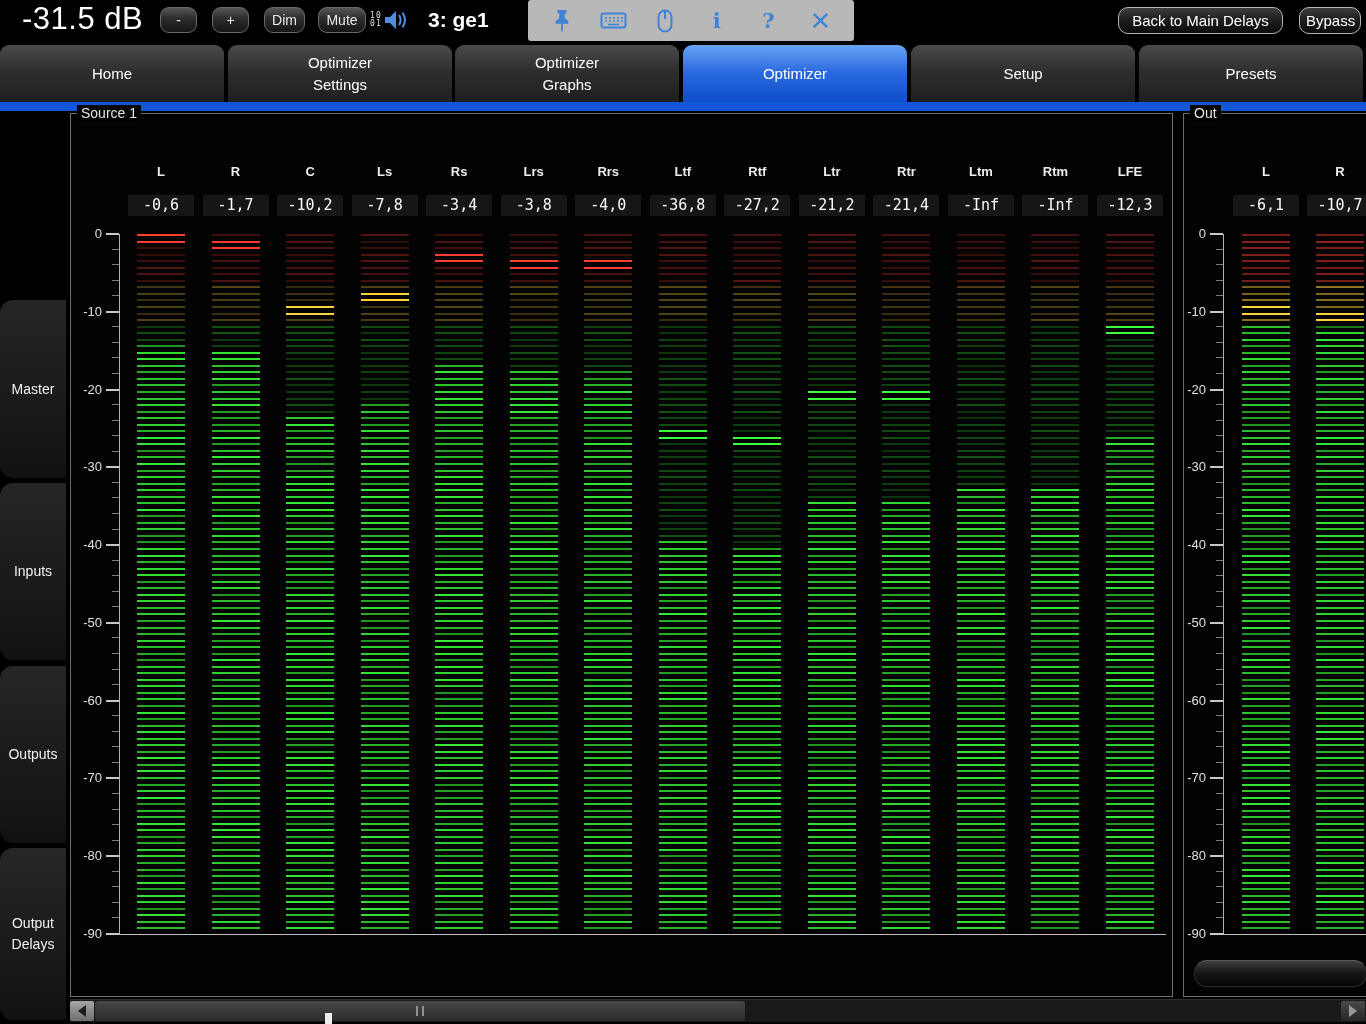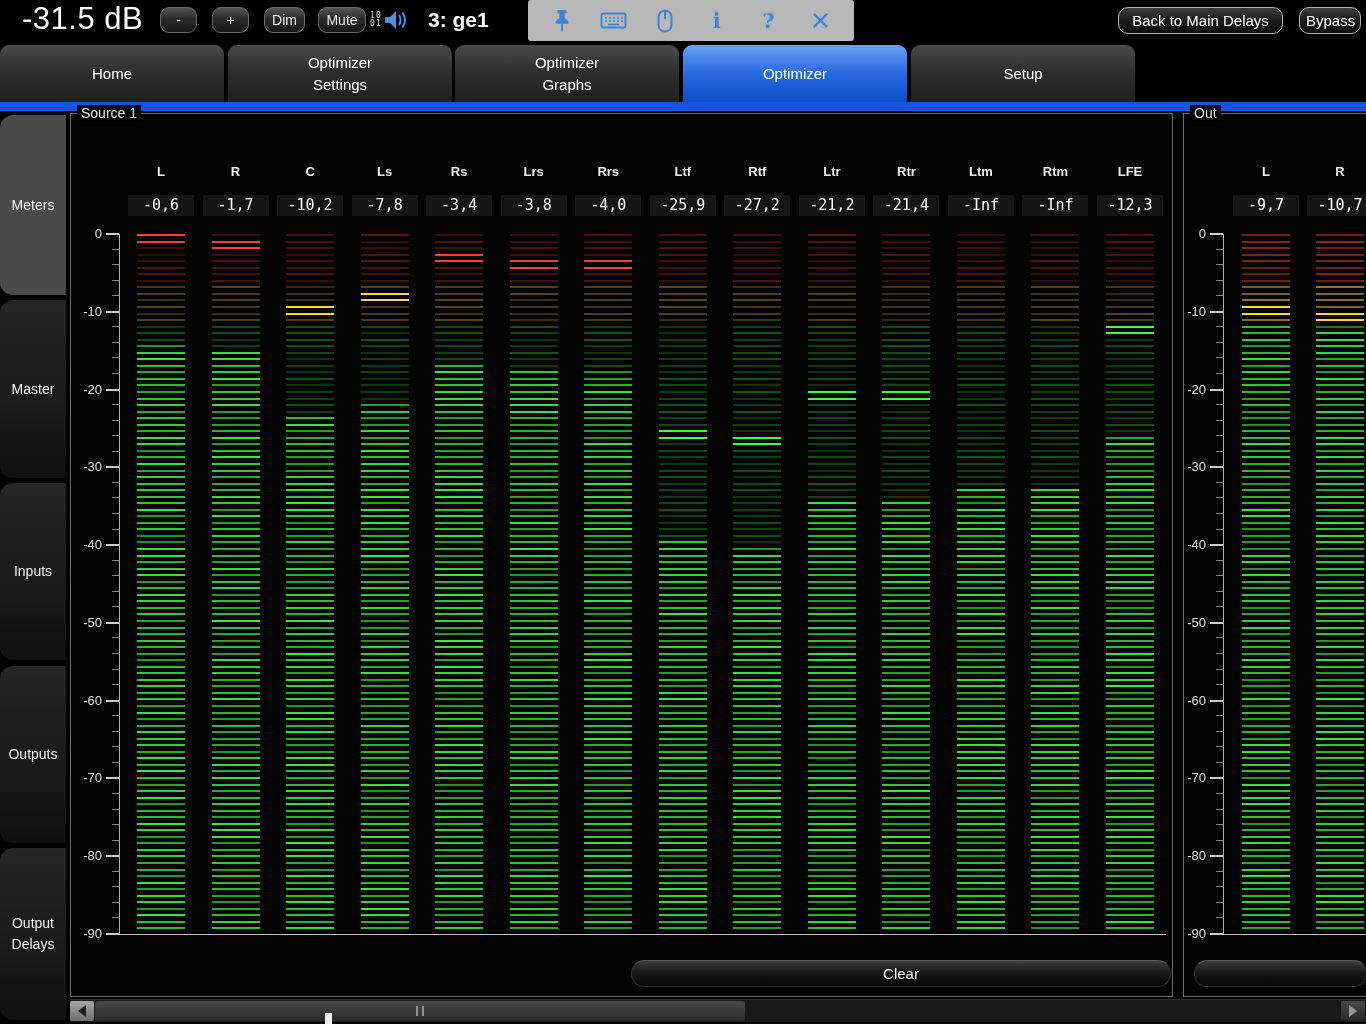--- a/index.html
+++ b/index.html
@@ -125,25 +125,25 @@
 </div>
 
 <div class="tabbar">
     <div class="tab" style="left: 0px; width: 224px;">Home</div>
     <div class="tab" style="left: 228px; width: 224px;">Optimizer
 Settings</div>
     <div class="tab" style="left: 455px; width: 224px;">Optimizer
 Graphs</div>
     <div class="tab selected" style="left: 683px; width: 224px;">Optimizer</div>
     <div class="tab" style="left: 911px; width: 224px;">Setup</div>
+    <div class="tab" style="left: 1139px; width: 224px;">Presets</div>
   </div>
 <div class="bluestrip"></div>
 
 <div class="sidebar">
-    <div class="side-tab selected" style="top: 3px; height: 180px;">Meters</div>
     <div class="side-tab" style="top: 188px; height: 178px;">Master</div>
     <div class="side-tab" style="top: 371px; height: 177px;">Inputs</div>
     <div class="side-tab" style="top: 736px; height: 172px;">Output Delays</div>
     <div class="side-tab" style="top: 554px; height: 177px;">Outputs</div>
   </div>
 
 <div class="panel" style="left:70px;width:1101px;">
   <span class="legend">Source 1</span>
   <div class="meters-root">
       <div class="axis-line" style="left: 48px; top: 120px; height: 700px;"></div>
@@ -975,21 +975,21 @@
         <div class="seg" style="top: 647.664px; background: rgb(42, 186, 42);"></div>
         <div class="seg" style="top: 654.206px; background: rgb(46, 203, 46);"></div>
         <div class="seg" style="top: 660.748px; background: rgb(39, 172, 39);"></div>
         <div class="seg" style="top: 667.29px; background: rgb(35, 155, 35);"></div>
         <div class="seg" style="top: 673.832px; background: rgb(36, 156, 36);"></div>
         <div class="seg" style="top: 680.374px; background: rgb(36, 160, 36);"></div>
         <div class="seg" style="top: 686.916px; background: rgb(47, 208, 47);"></div>
         <div class="seg" style="top: 693.458px; background: rgb(35, 155, 35);"></div>
       </div>
       <div class="ch-label" style="left: 581.78px; top: 50px;">Ltf</div>
-      <div class="val-box" style="left: 578.78px; top: 81px;">-25,9</div>
+      <div class="val-box" style="left: 578.78px; top: 81px;">-36,8</div>
       <div class="meter" style="left: 587.78px; top: 120px; height: 700px;">
         <div class="seg" style="top: 0px; background: rgb(77, 18, 15);"></div>
         <div class="seg" style="top: 6.54206px; background: rgb(73, 17, 14);"></div>
         <div class="seg" style="top: 13.0841px; background: rgb(81, 19, 15);"></div>
         <div class="seg" style="top: 19.6262px; background: rgb(81, 19, 15);"></div>
         <div class="seg" style="top: 26.1682px; background: rgb(68, 16, 13);"></div>
         <div class="seg" style="top: 32.7103px; background: rgb(68, 16, 13);"></div>
         <div class="seg" style="top: 39.2523px; background: rgb(67, 16, 13);"></div>
         <div class="seg" style="top: 45.7944px; background: rgb(54, 13, 10);"></div>
         <div class="seg" style="top: 52.3364px; background: rgb(83, 69, 20);"></div>
@@ -1752,21 +1752,20 @@
         <div class="seg" style="top: 647.664px; background: rgb(43, 188, 43);"></div>
         <div class="seg" style="top: 654.206px; background: rgb(37, 163, 37);"></div>
         <div class="seg" style="top: 660.748px; background: rgb(42, 185, 42);"></div>
         <div class="seg" style="top: 667.29px; background: rgb(38, 166, 38);"></div>
         <div class="seg" style="top: 673.832px; background: rgb(41, 181, 41);"></div>
         <div class="seg" style="top: 680.374px; background: rgb(42, 184, 42);"></div>
         <div class="seg" style="top: 686.916px; background: rgb(52, 228, 52);"></div>
         <div class="seg" style="top: 693.458px; background: rgb(42, 184, 42);"></div>
       </div>
     </div>
-  <button class="pill" style="left:560px;top:846px;width:540px;">Clear</button>
 </div>
 
 <div class="panel" style="left:1183px;width:200px;">
   <span class="legend">Out</span>
   <div class="meters-root">
       <div class="axis-line" style="left: 39px; top: 120px; height: 700px;"></div>
       <div class="tick" style="left: 26px; width: 13px; top: 119px;"></div>
       <div class="tick-label" style="left: -14px; top: 112px;">0</div>
       <div class="tick minor" style="left: 32px; width: 7px; top: 134.556px;"></div>
       <div class="tick minor" style="left: 32px; width: 7px; top: 150.111px;"></div>
@@ -1817,21 +1816,21 @@
       <div class="tick" style="left: 26px; width: 13px; top: 741.222px;"></div>
       <div class="tick-label" style="left: -14px; top: 734.222px;">-80</div>
       <div class="tick minor" style="left: 32px; width: 7px; top: 756.778px;"></div>
       <div class="tick minor" style="left: 32px; width: 7px; top: 772.333px;"></div>
       <div class="tick minor" style="left: 32px; width: 7px; top: 787.889px;"></div>
       <div class="tick minor" style="left: 32px; width: 7px; top: 803.444px;"></div>
       <div class="tick" style="left: 26px; width: 13px; top: 819px;"></div>
       <div class="tick-label" style="left: -14px; top: 812px;">-90</div>
       <div class="baseline" style="left: 39px; top: 820px; width: 159px;"></div>
       <div class="ch-label" style="left: 52px; top: 50px;">L</div>
-      <div class="val-box" style="left: 49px; top: 81px;">-9,7</div>
+      <div class="val-box" style="left: 49px; top: 81px;">-6,1</div>
       <div class="meter" style="left: 58px; top: 120px; height: 700px;">
         <div class="seg" style="top: 0px; background: rgb(123, 29, 23);"></div>
         <div class="seg" style="top: 6.54206px; background: rgb(138, 32, 26);"></div>
         <div class="seg" style="top: 13.0841px; background: rgb(137, 32, 26);"></div>
         <div class="seg" style="top: 19.6262px; background: rgb(128, 30, 24);"></div>
         <div class="seg" style="top: 26.1682px; background: rgb(129, 30, 24);"></div>
         <div class="seg" style="top: 32.7103px; background: rgb(111, 26, 21);"></div>
         <div class="seg" style="top: 39.2523px; background: rgb(108, 25, 20);"></div>
         <div class="seg" style="top: 45.7944px; background: rgb(118, 28, 22);"></div>
         <div class="seg" style="top: 52.3364px; background: rgb(116, 96, 27);"></div>

